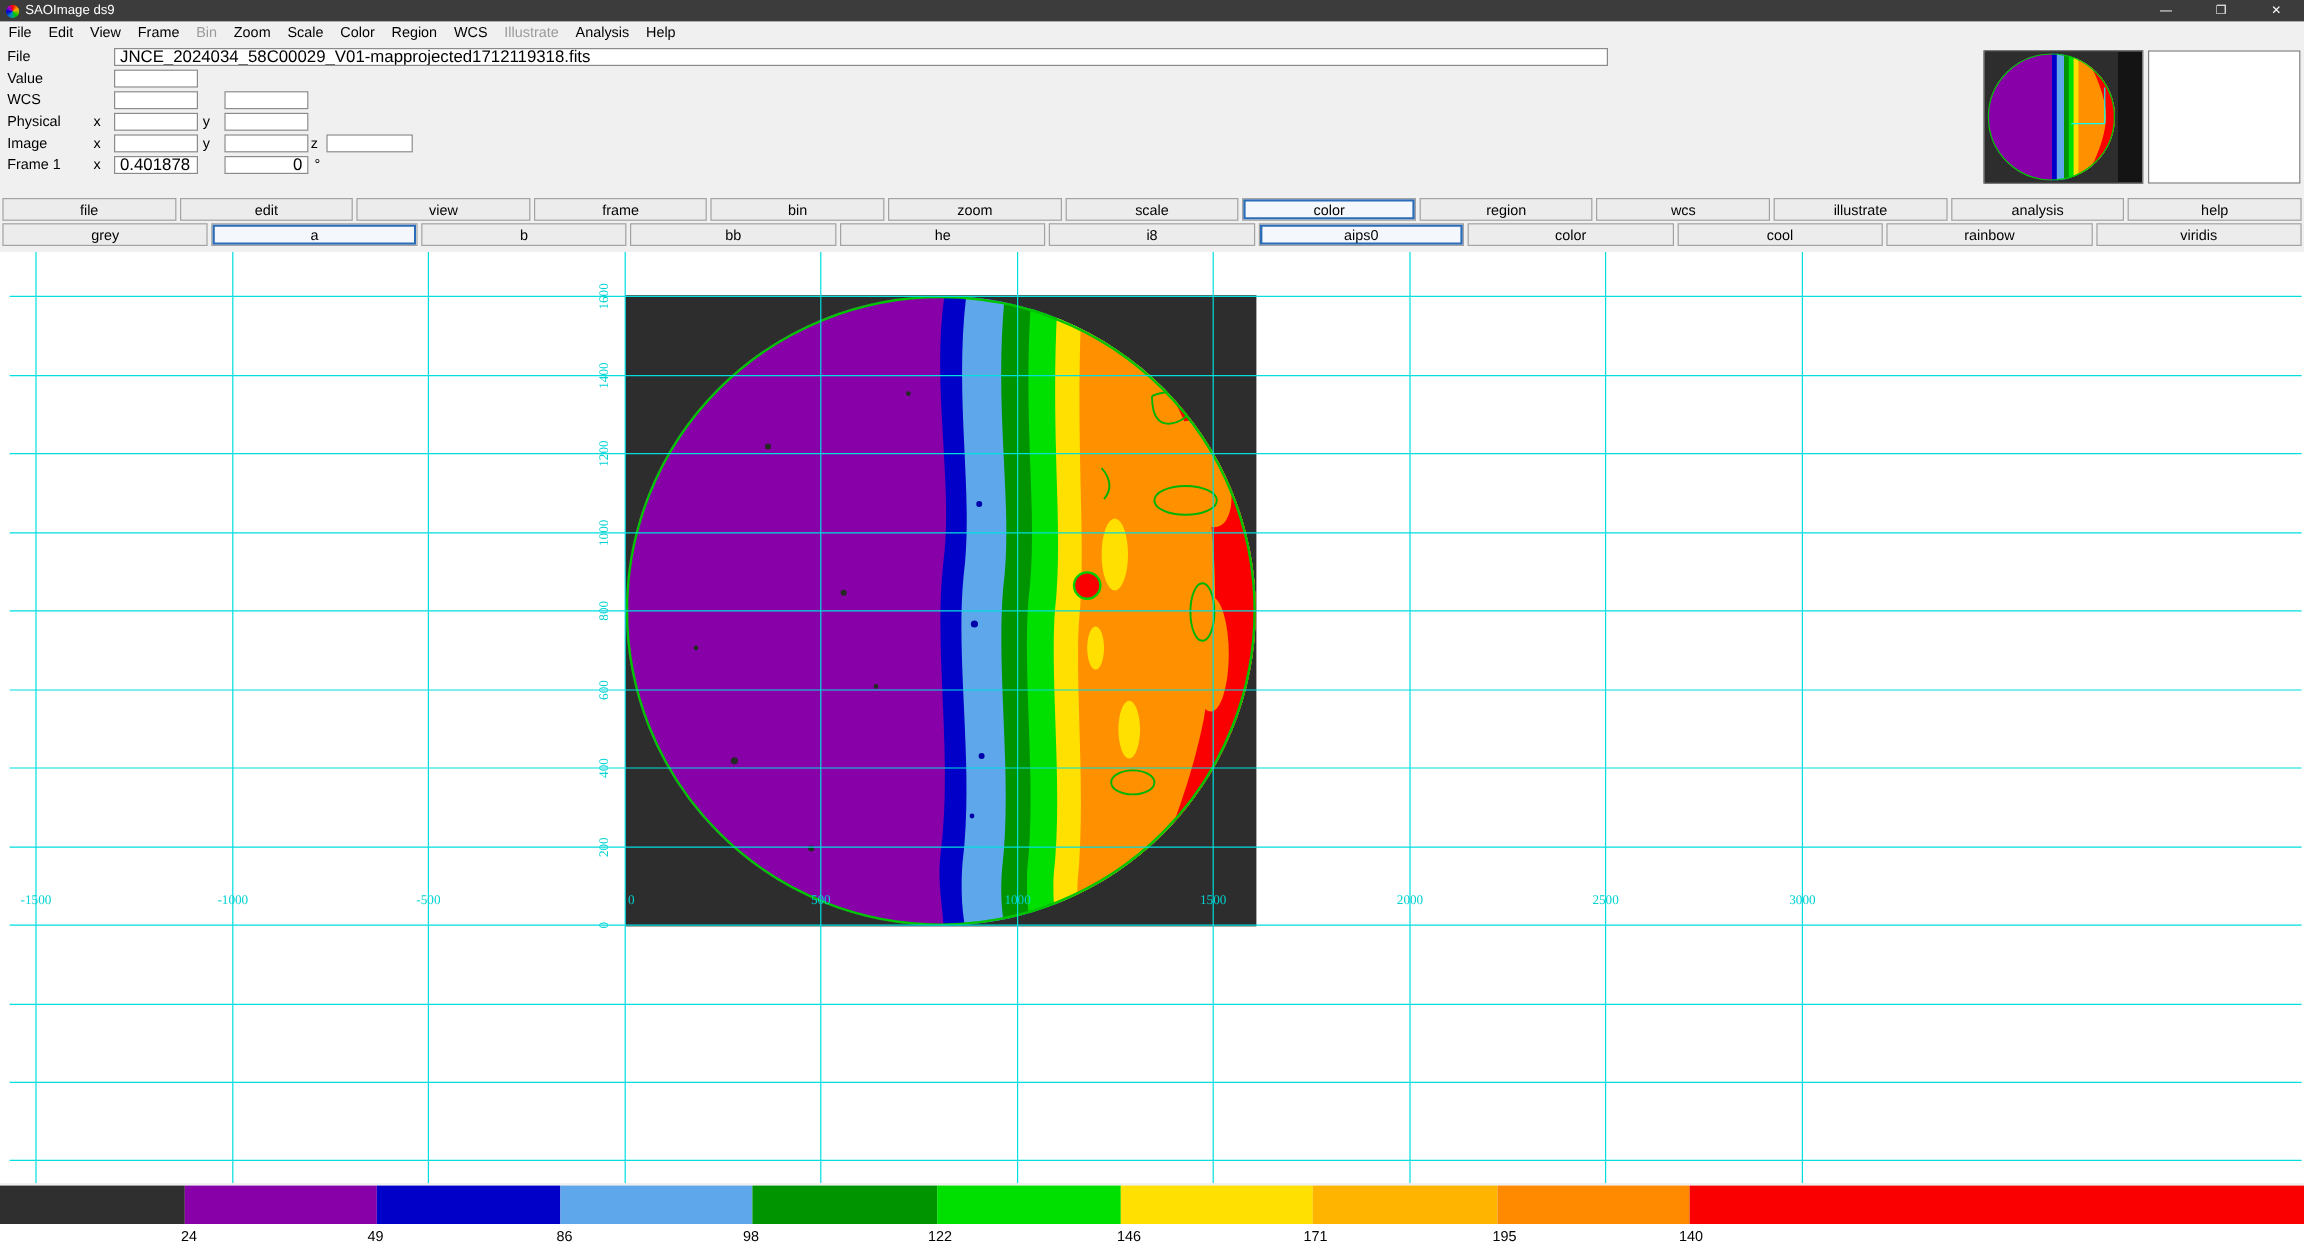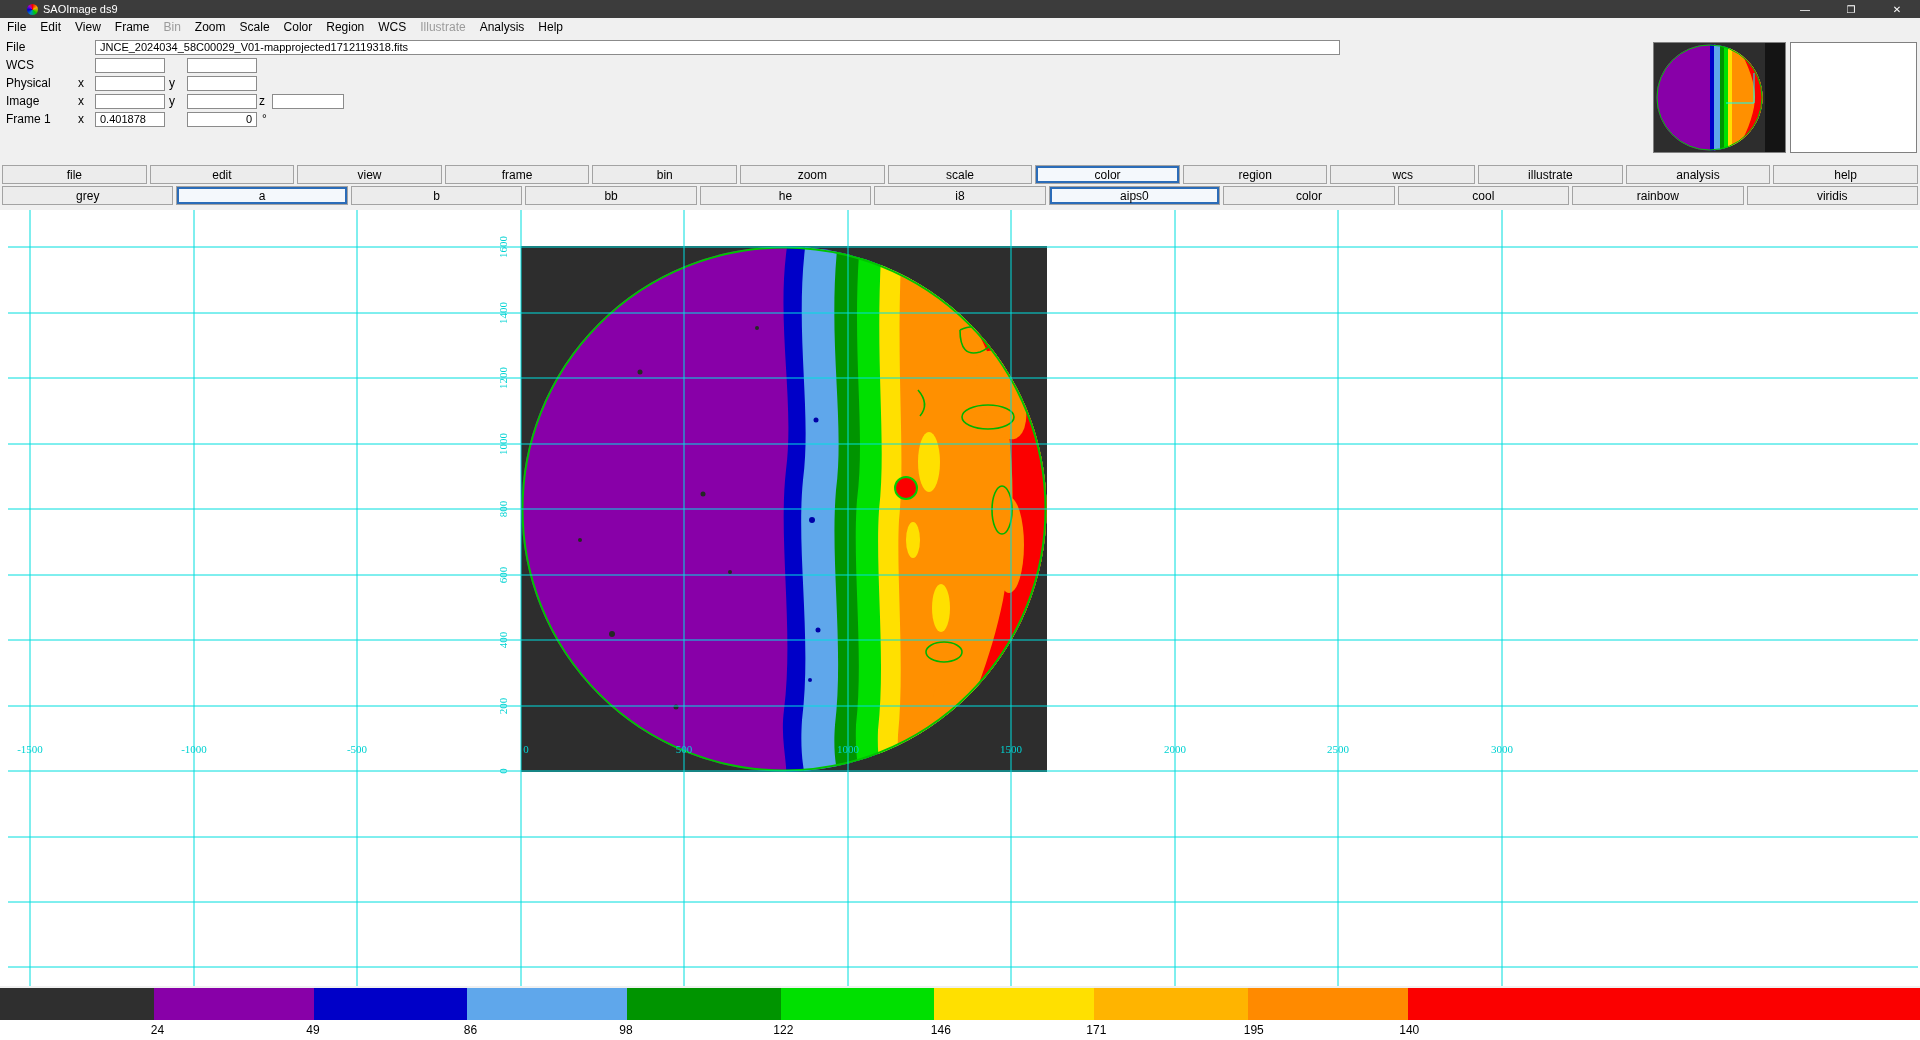--- a/index.html
+++ b/index.html
@@ -3,38 +3,38 @@
 <meta charset="utf-8">
 <style>
   * { box-sizing: border-box; }
   html,body { margin:0; padding:0; }
   body {
     width:1920px; height:1040px; overflow:hidden;
     background:#f0f0f0; font-family:"Liberation Sans", sans-serif;
     -webkit-font-smoothing:antialiased;
   }
   
-  .titlebar { height:18px; background:#3c3c3c; color:#fff; display:flex; align-items:center; font-size:11px;padding-left:22px; }
+  .titlebar { height:18px; background:#3c3c3c; color:#fff; display:flex; align-items:center; font-size:11px; }
   .app-icon { width:11px; height:11px; border-radius:50%; margin:0 5px 0 5px;
     background:conic-gradient(#e00 0%, #fa0 18%, #0c0 38%, #08c 58%, #00c 74%, #a0c 88%, #e00 100%); }
   .win-controls { margin-left:auto; display:flex; height:100%; }
   .win-btn { width:46px; height:18px; display:flex; align-items:center; justify-content:center; font-size:10px; color:#fff; }
   
   .menubar { height:18px; display:flex; align-items:center; background:#f0f0f0; font-size:12px; color:#000; }
   .menu-item { padding:0 7px; white-space:nowrap; }
   .menu-item.disabled { color:#9b9b9b; }
   
   .info { position:relative; height:128px; background:#f0f0f0; font-size:12px; }
   .info-row { display:flex; align-items:center; height:18px; }
   .lab { width:75px; padding-left:6px; color:#000; }
   .sub { width:20px; padding-left:3px; color:#000; }
   .sub2 { width:22px; padding-left:4px; color:#000; }
   .subz { width:15px; padding-left:2px; color:#000; }
   input.fld { height:15px; border:1px solid #8b8b8b; background:#fff; font-family:inherit;
-    font-size:11px; padding:0 4px; color:#000; outline:none; }
+    font-size:14px; padding:0 4px; color:#000; outline:none; }
   .fld.small { width:70px; }
   .fld.small2 { width:70px; }
   .fld.zfld { width:72px; }
   .fld.long { width:1245px; }
   .fld.ra { text-align:right; }
   .deg { padding-left:5px; color:#000; }
   .panner { position:absolute; left:1653px; top:6px; width:133px; height:111px; border:1px solid #808080; background:#111; }
   .magnifier { position:absolute; left:1790px; top:6px; width:127px; height:111px; border:1px solid #808080; background:#fff; }
   
   .btnrow { display:flex; gap:3px; padding:1px 2px; height:21px; }
@@ -78,20 +78,25 @@
   <span class="menu-item">Analysis</span>
   <span class="menu-item">Help</span>
 </div>
 
 <div class="info">
   <div style="padding-top:2px;">
     <div class="info-row">
       <span class="lab">File</span>
       <span class="sub"></span>
       <input class="fld long" value="JNCE_2024034_58C00029_V01-mapprojected1712119318.fits" style="">
+    </div>
+    <div class="info-row">
+      <span class="lab">Value</span>
+      <span class="sub"></span>
+      <input class="fld small" value="" style="">
     </div>
     <div class="info-row">
       <span class="lab">WCS</span>
       <span class="sub"></span>
       <input class="fld small" value="" style="">
       <span class="sub2"></span>
       <input class="fld small2" value="" style="">
     </div>
     <div class="info-row">
       <span class="lab">Physical</span>

